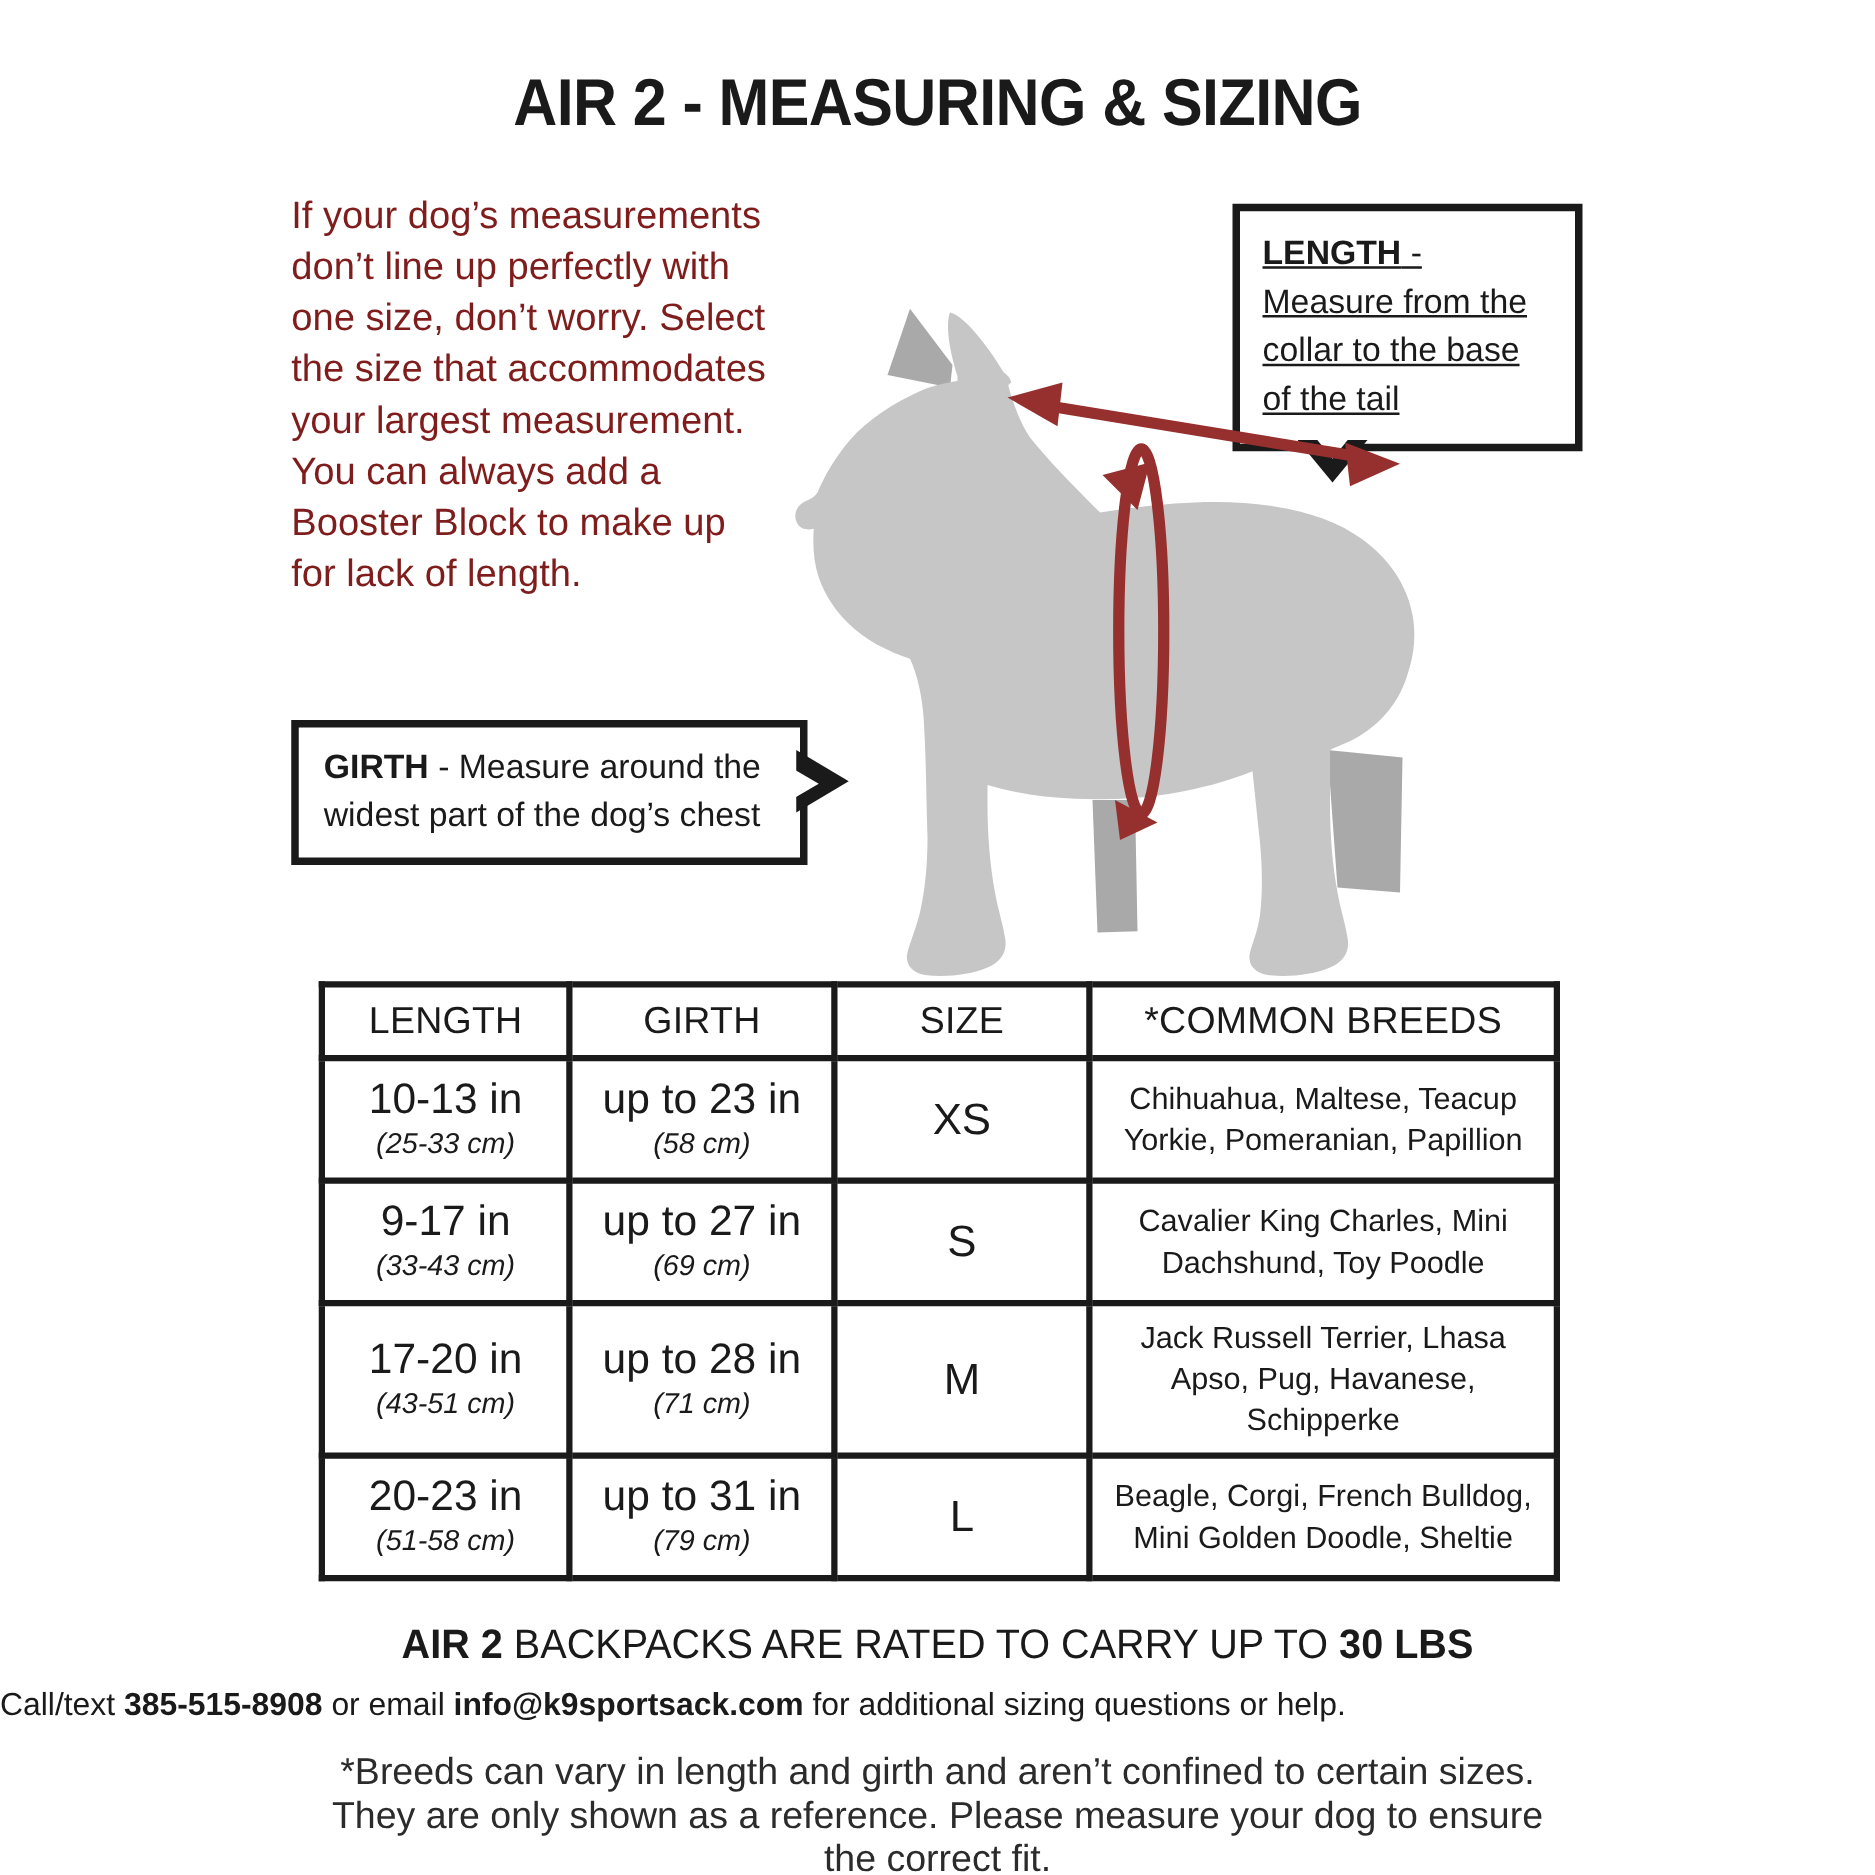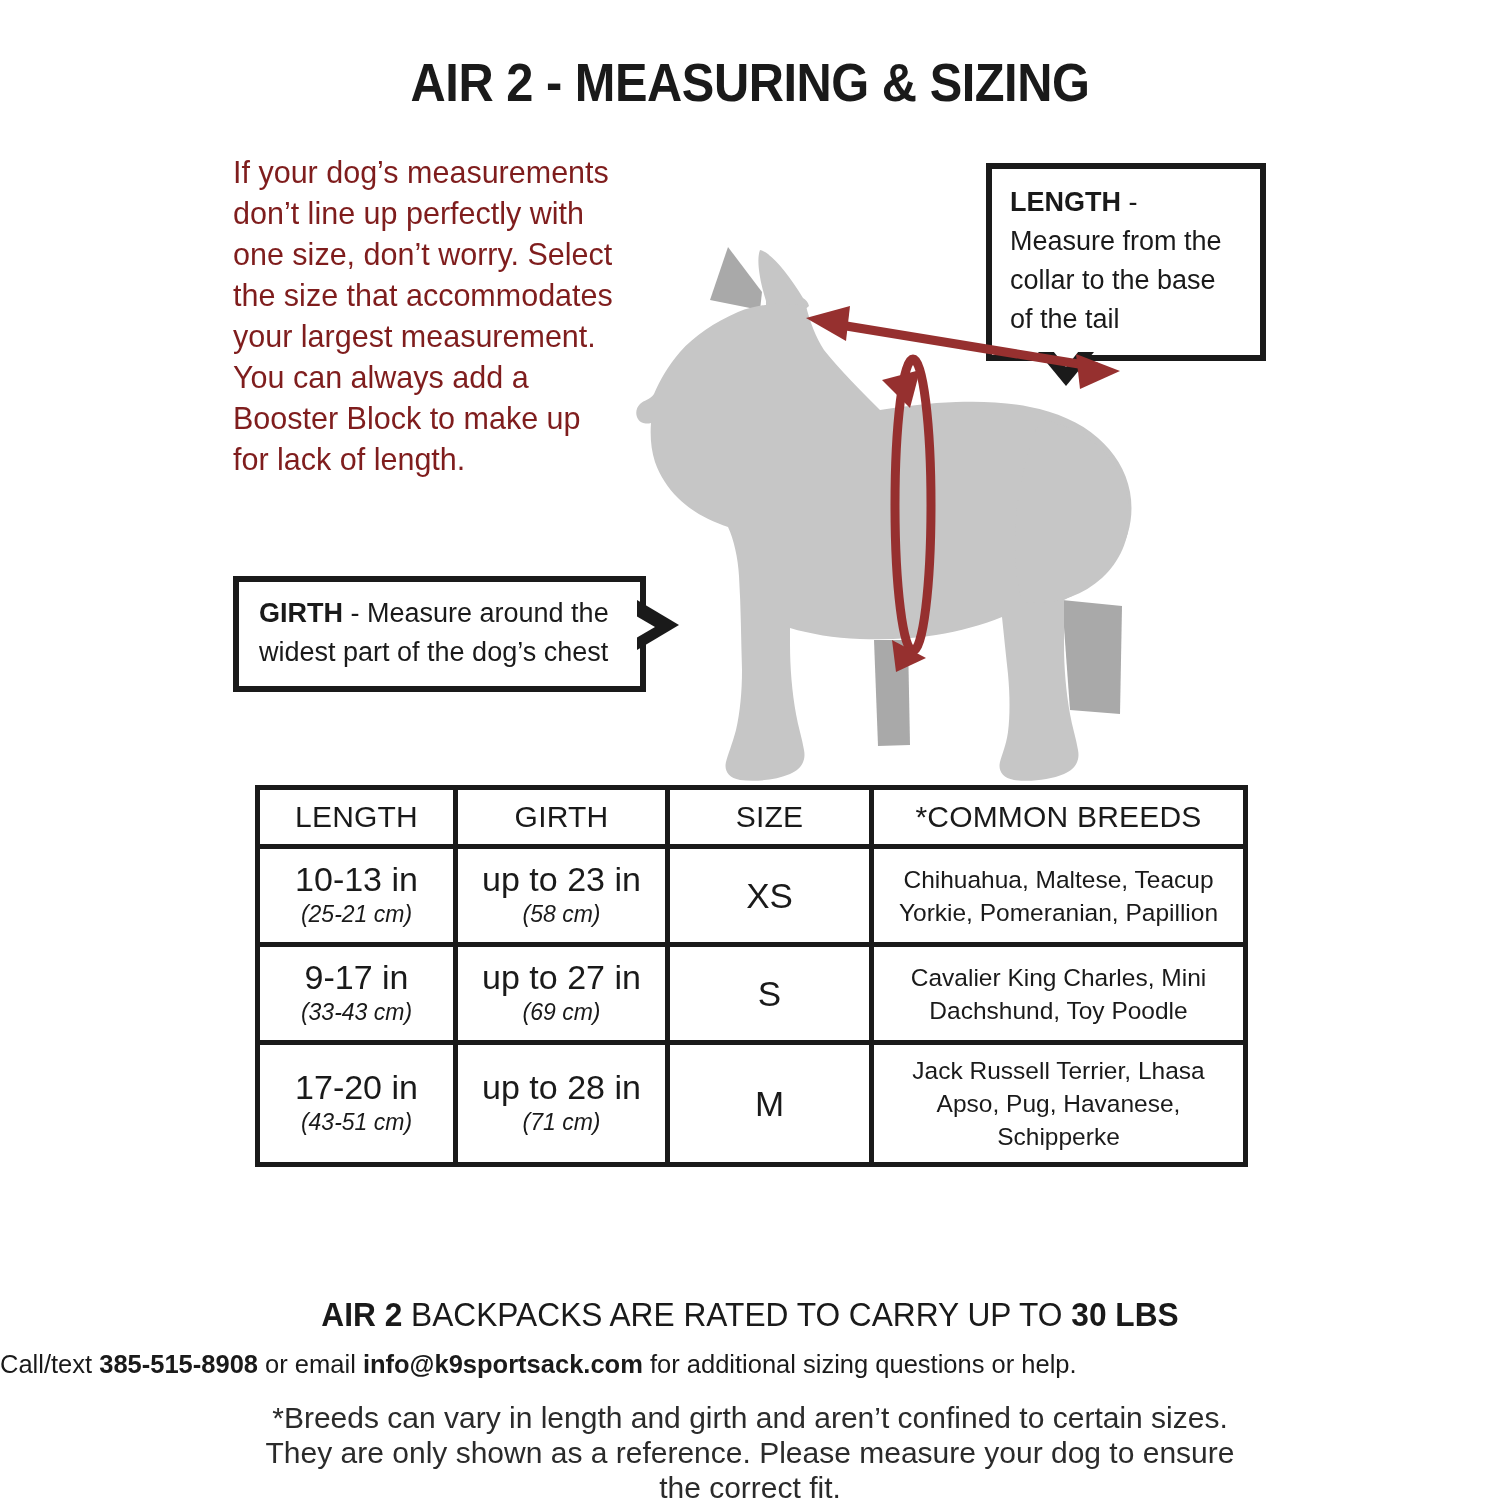--- a/index.html
+++ b/index.html
@@ -51,20 +51,21 @@
     line-height: 39px;
     color: #1a1a1a;
   }
   .callout b { font-weight: bold; }
 
   #length-callout {
     top: 163px;
     left: 986px;
     width: 280px;
     padding: 14px 16px 16px 18px;
+    text-decoration: underline;
   }
   
   .tail-down-outer {
     position: absolute;
     left: 46px;
     top: 100%;
     margin-top: -3px;
     width: 0; height: 0;
     border-left: 28px solid transparent;
     border-right: 28px solid transparent;
@@ -302,21 +303,21 @@
       <th>LENGTH</th>
       <th>GIRTH</th>
       <th>SIZE</th>
       <th>*COMMON BREEDS</th>
     </tr>
   </thead>
   <tbody>
     <tr>
       <td class="meas">
         <div class="cell-in">10-13 in</div>
-        <div class="cell-cm">(25-21 cm)</div>
+        <div class="cell-cm">(25-33 cm)</div>
       </td>
       <td class="meas">
         <div class="cell-in">up to 23 in</div>
         <div class="cell-cm">(58 cm)</div>
       </td>
       <td class="size-cell">
         <div class="cell-size">XS</div>
       </td>
       <td class="cell-breeds">Chihuahua, Maltese, Teacup Yorkie, Pomeranian, Papillion</td>
     </tr>
@@ -340,20 +341,34 @@
         <div class="cell-cm">(43-51 cm)</div>
       </td>
       <td class="meas">
         <div class="cell-in">up to 28 in</div>
         <div class="cell-cm">(71 cm)</div>
       </td>
       <td class="size-cell">
         <div class="cell-size">M</div>
       </td>
       <td class="cell-breeds">Jack Russell Terrier, Lhasa Apso, Pug, Havanese, Schipperke</td>
+    </tr>
+    <tr>
+      <td class="meas">
+        <div class="cell-in">20-23 in</div>
+        <div class="cell-cm">(51-58 cm)</div>
+      </td>
+      <td class="meas">
+        <div class="cell-in">up to 31 in</div>
+        <div class="cell-cm">(79 cm)</div>
+      </td>
+      <td class="size-cell">
+        <div class="cell-size">L</div>
+      </td>
+      <td class="cell-breeds">Beagle, Corgi, French Bulldog, Mini Golden Doodle, Sheltie</td>
     </tr>
   </tbody>
 </table>
 
 <div id="rating-line">
   <b>AIR 2</b><span> BACKPACKS ARE RATED TO CARRY UP TO </span><b>30 LBS</b>
 </div>
 
 <div id="contact-line">
   <span>Call/text </span><b>385-515-8908</b><span> or email </span><b>info@k9sportsack.com</b><span> for additional sizing questions or help.</span>

